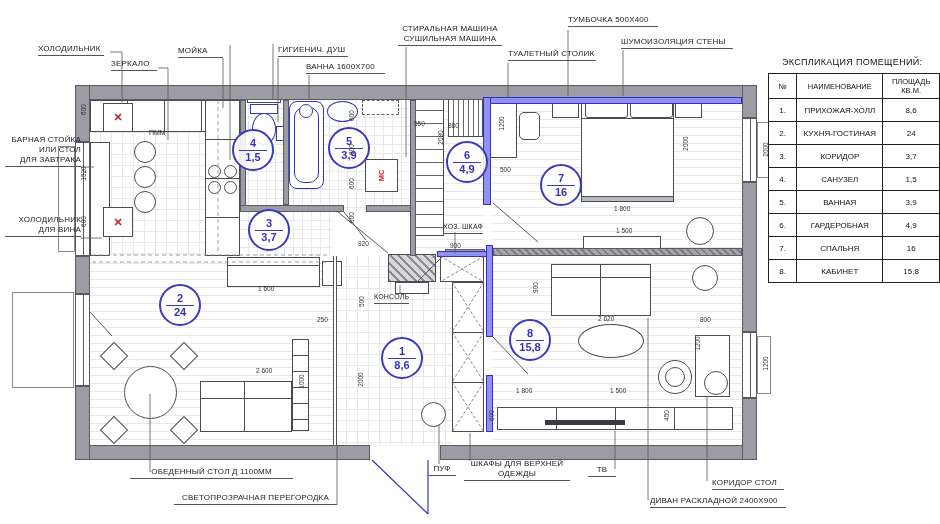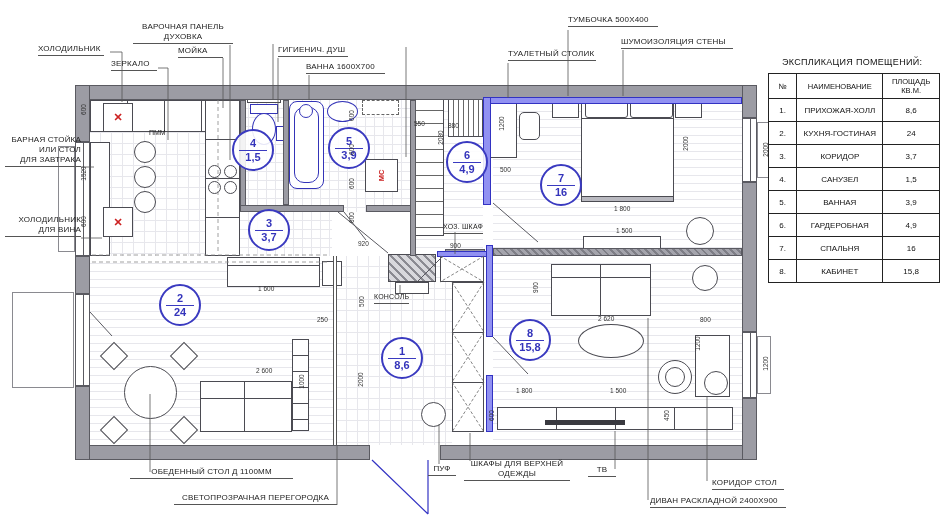--- a/index.html
+++ b/index.html
@@ -208,32 +208,32 @@
         <path d="M218 100 V254"></path>
     </g>
   </svg>
 
   <div class="callout" style="left:38px;top:44px;width:66px">
       <span>ХОЛОДИЛЬНИК</span>
     </div>
   <div class="callout" style="left:111px;top:59px;width:46px">
       <span>ЗЕРКАЛО</span>
     </div>
-  <div class="callout" style="left:133px;top:22px;width:100px;text-align:center">
-      <span>ВАРОЧНАЯ ПАНЕЛЬ</span>
-      <span>ДУХОВКА</span>
-    </div>
   <div class="callout" style="left:178px;top:46px;width:45px">
       <span>МОЙКА</span>
     </div>
   <div class="callout" style="left:278px;top:45px;width:70px">
       <span>ГИГИЕНИЧ. ДУШ</span>
     </div>
   <div class="callout" style="left:306px;top:62px;width:79px">
       <span>ВАННА 1600Х700</span>
+    </div>
+  <div class="callout" style="left:398px;top:24px;width:104px;text-align:center">
+      <span>СТИРАЛЬНАЯ МАШИНА</span>
+      <span>СУШИЛЬНАЯ МАШИНА</span>
     </div>
   <div class="callout" style="left:508px;top:49px;width:88px">
       <span>ТУАЛЕТНЫЙ СТОЛИК</span>
     </div>
   <div class="callout" style="left:568px;top:15px;width:90px">
       <span>ТУМБОЧКА 500Х400</span>
     </div>
   <div class="callout" style="left:621px;top:37px;width:112px">
       <span>ШУМОИЗОЛЯЦИЯ СТЕНЫ</span>
     </div>

